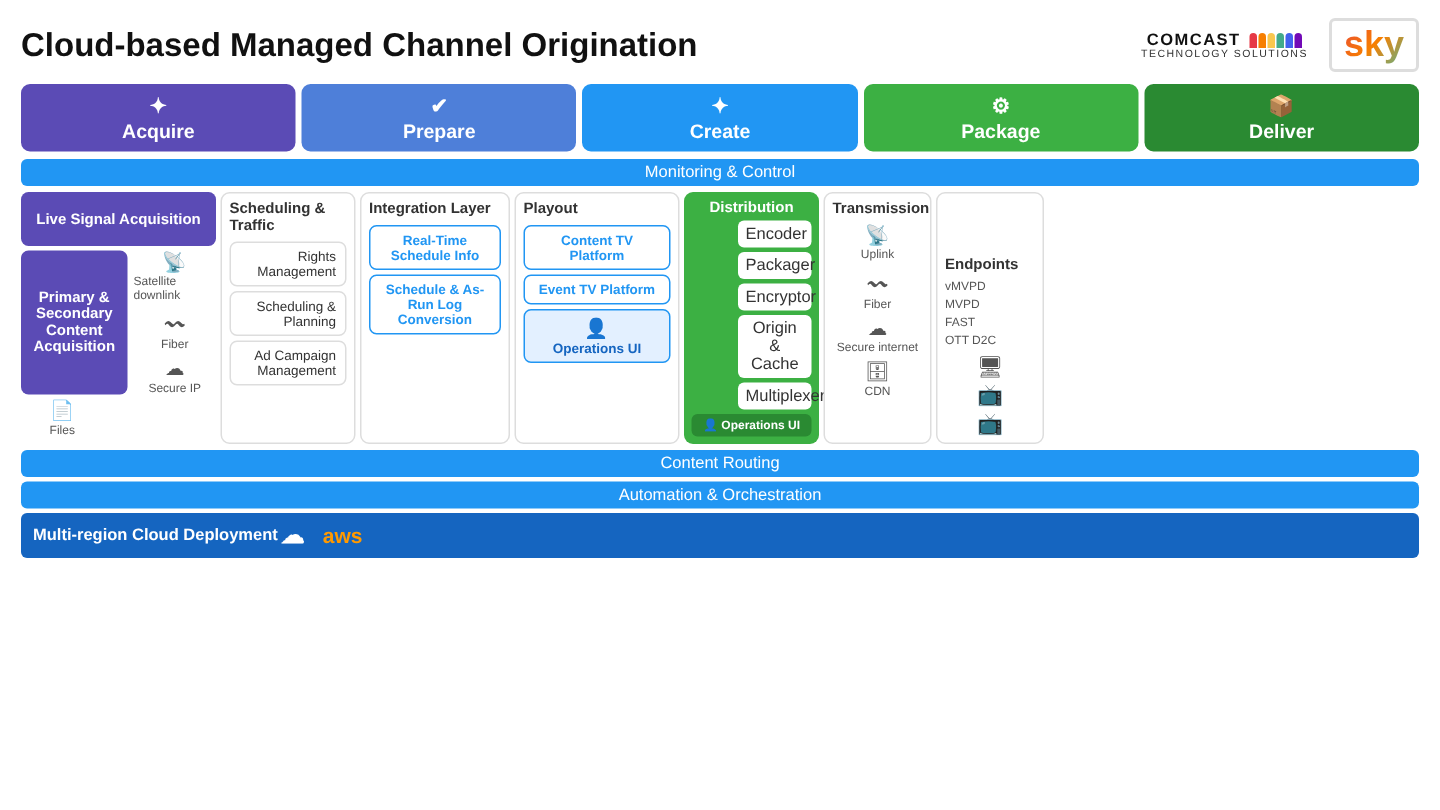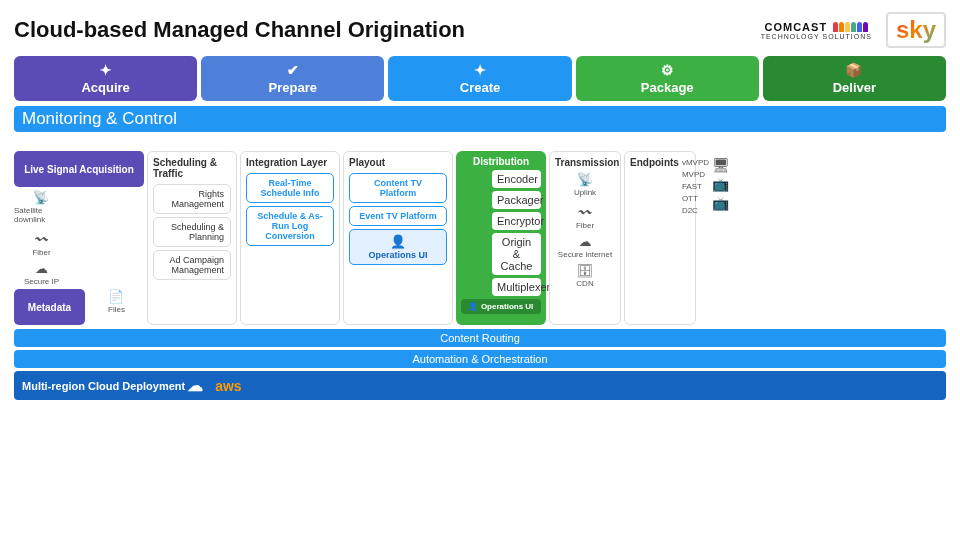--- a/index.html
+++ b/index.html
@@ -94,25 +94,25 @@
     .nav-btn.purple { background: #5b4bb5; }
     .nav-btn.blue-mid { background: #4e7fd9; }
     .nav-btn.blue-light { background: #2196f3; }
     .nav-btn.green { background: #3cb043; }
     .nav-btn.green-dark { background: #2a8a32; }
     .nav-icon { font-size: 14px; }
     
     .monitoring-bar {
       background: #2196f3;
       color: #fff;
-      text-align: left;
+      text-align: center;
       padding: 3px 8px;
       border-radius: 4px;
-      font-size: 17px;
-      margin-bottom: 19px;
+      font-size: 11px;
+      margin-bottom: 4px;
     }
     
     .main-content {
       display: flex;
       gap: 3px;
       margin-bottom: 4px;
     }
     
     .left-col {
       width: 130px;
@@ -236,22 +236,23 @@
       gap: 1px;
     }
     .trans-icon { font-size: 13px; }
     
     .endpoints-section {
       border: 1.5px solid #ddd;
       border-radius: 6px;
       padding: 5px;
       width: 72px;
       display: flex;
-      flex-direction: row;
-      gap: 3px;
+      flex-direction: column;
+      gap: 3px;
+      justify-content: flex-end;
     }
     .endpoints-title {
       font-weight: 700;
       font-size: 10px;
       color: #333;
     }
     .endpoints-text {
       font-size: 8px;
       color: #555;
       line-height: 1.5;
@@ -381,37 +382,37 @@
     </div>
   </div>
 
   <div class="monitoring-bar">Monitoring &amp; Control</div>
 
   <div class="main-content">
 
     <div class="left-col">
       <div class="acq-card">Live Signal Acquisition</div>
       <div class="left-pair">
+        <div class="acq-card" style="flex:1;">Primary &amp; Secondary Content Acquisition</div>
         <div class="signal-icons">
           <div class="signal-item">
             <span class="icon">📡</span>
             <span>Satellite downlink</span>
           </div>
           <div class="signal-item">
             <span class="icon">〰</span>
             <span>Fiber</span>
           </div>
           <div class="signal-item">
             <span class="icon">☁</span>
             <span>Secure IP</span>
           </div>
         </div>
       </div>
       <div class="left-pair">
-        <div class="acq-card" style="flex:1;">Metadata</div>
         <div class="signal-icons">
           <div class="signal-item">
             <span class="icon">📄</span>
             <span>Files</span>
           </div>
         </div>
       </div>
     </div>
 
     <div class="scheduling-section">

